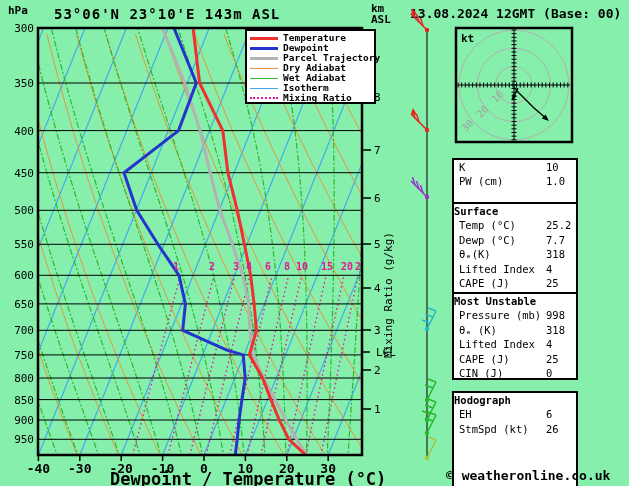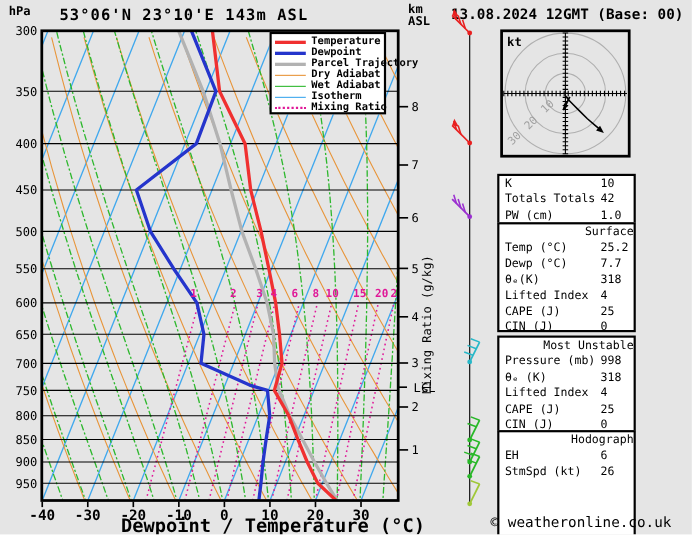--- a/index.html
+++ b/index.html
@@ -1,33 +1,33 @@
 <!DOCTYPE html>
 <html><head>
 <meta charset="utf-8">
 <style>
   html,body{margin:0;padding:0;background:#fff;}
-  #root{position:relative;width:629px;height:486px;background:#e5e5e5;overflow:hidden;
+  #root{position:relative;width:629px;height:486px;background:#86efac;overflow:hidden;
         font-family:"DejaVu Sans Mono", monospace;color:#000;}
   .abs{position:absolute;}
   .title{font-size:14px;font-weight:bold;letter-spacing:1px;white-space:nowrap;}
   .datetitle{font-size:13px;font-weight:bold;letter-spacing:0px;white-space:nowrap;}
   .unit{font-size:11px;font-weight:bold;}
   .kmhdr{font-size:11px;font-weight:bold;white-space:pre;line-height:11px;}
   .axis-title{font-size:17px;font-weight:bold;white-space:nowrap;}
-  .copyright{font-size:13px;font-weight:normal;white-space:nowrap;}
+  .copyright{font-size:13px;font-weight:bold;white-space:nowrap;}
   #legend{border:2px solid #000;background:#fff;padding:2px 3px 1px 3px;box-sizing:border-box;}
   .leg-row{display:flex;align-items:center;height:10px;}
   .leg-swatch{width:28px;margin-right:5px;flex:none;}
   .leg-label{font-size:9.5px;font-weight:bold;white-space:nowrap;line-height:10px;}
   .tbox{position:absolute;left:452px;width:126px;border:2px solid #000;background:#fff;
         box-sizing:border-box;font-size:10.5px;line-height:14.4px;}
   .trow{position:relative;padding-left:5px;white-space:nowrap;}
   .tval{position:absolute;left:92px;top:0;}
-  .thead{text-align:right;white-space:nowrap;}
+  .thead{text-align:left;white-space:nowrap;font-weight:bold;}
   svg text{font-family:"DejaVu Sans Mono", monospace;}
 </style>
 </head>
 <body>
 
 <div id="root">
 
   <div class="abs unit" style="left:8px;top:4px;">hPa</div>
 
   <div class="abs title" style="left:54px;top:6px;">53°06'N 23°10'E 143m ASL</div>
@@ -313,21 +313,21 @@
         <text x="470" y="128" font-size="10" fill="#a0a0a0" text-anchor="middle" transform="rotate(-45 470 128)">30</text>
         <polyline points="514,87 517,91 521,95 527,101 534,108 541,114 547,119" fill="none" stroke="#000" stroke-width="1.4"></polyline>
         <polygon points="549,121 541.9,118.6 545.5,114.4" fill="#000"></polygon>
         <line x1="518" y1="88" x2="512" y2="100" stroke="#000" stroke-width="1.6"></line>
         <polygon points="512,100.5 512.7,93.8 516.6,96.2" fill="#000"></polygon>
         <rect x="456" y="28" width="116" height="114" fill="none" stroke="#000" stroke-width="2.5"></rect>
         <text x="461" y="42" font-size="11" font-weight="bold">kt</text>
       </g>
     </svg>
 
-  <div id="legend" class="abs" style="left:245px;top:29px;width:106px;height:75px;">
+  <div id="legend" class="abs" style="left:245px;top:29px;width:131px;height:75px;">
       <div class="leg-row">
         <div class="leg-swatch" style="height: 3px; background: rgb(240, 48, 48);"></div>
         <span class="leg-label">Temperature</span>
       </div>
       <div class="leg-row">
         <div class="leg-swatch" style="height: 3px; background: rgb(37, 53, 204);"></div>
         <span class="leg-label">Dewpoint</span>
       </div>
       <div class="leg-row">
         <div class="leg-swatch" style="height: 3px; background: rgb(178, 178, 178);"></div>
@@ -347,33 +347,32 @@
       </div>
       <div class="leg-row">
         <div class="leg-swatch" style="border-top: 2px dotted rgb(224, 24, 152); height: 0px;"></div>
         <span class="leg-label">Mixing Ratio</span>
       </div>
     </div>
 
   <div id="tables">
       <div class="tbox" style="top: 158px; height: 46px;">
         <div class="trow"><span>K</span><span class="tval">10</span></div>
-        <div class="trow"><span>Totals Totals</span><span class="tval">42</span></div>
         <div class="trow"><span>PW (cm)</span><span class="tval">1.0</span></div>
       </div>
       <div class="tbox" style="top: 202px; height: 100px;">
         <div class="thead">Surface</div>
         <div class="trow"><span>Temp (°C)</span><span class="tval">25.2</span></div>
         <div class="trow"><span>Dewp (°C)</span><span class="tval">7.7</span></div>
         <div class="trow"><span>θₑ(K)</span><span class="tval">318</span></div>
         <div class="trow"><span>Lifted Index</span><span class="tval">4</span></div>
         <div class="trow"><span>CAPE (J)</span><span class="tval">25</span></div>
         <div class="trow"><span>CIN (J)</span><span class="tval">0</span></div>
       </div>
-      <div class="tbox" style="top: 305px; height: 88px;">
+      <div class="tbox" style="top: 292px; height: 88px;">
         <div class="thead">Most Unstable</div>
         <div class="trow"><span>Pressure (mb)</span><span class="tval">998</span></div>
         <div class="trow"><span>θₑ (K)</span><span class="tval">318</span></div>
         <div class="trow"><span>Lifted Index</span><span class="tval">4</span></div>
         <div class="trow"><span>CAPE (J)</span><span class="tval">25</span></div>
         <div class="trow"><span>CIN (J)</span><span class="tval">0</span></div>
       </div>
       <div class="tbox" style="top: 391px; height: 100px;">
         <div class="thead">Hodograph</div>
         <div class="trow"><span>EH</span><span class="tval">6</span></div>

